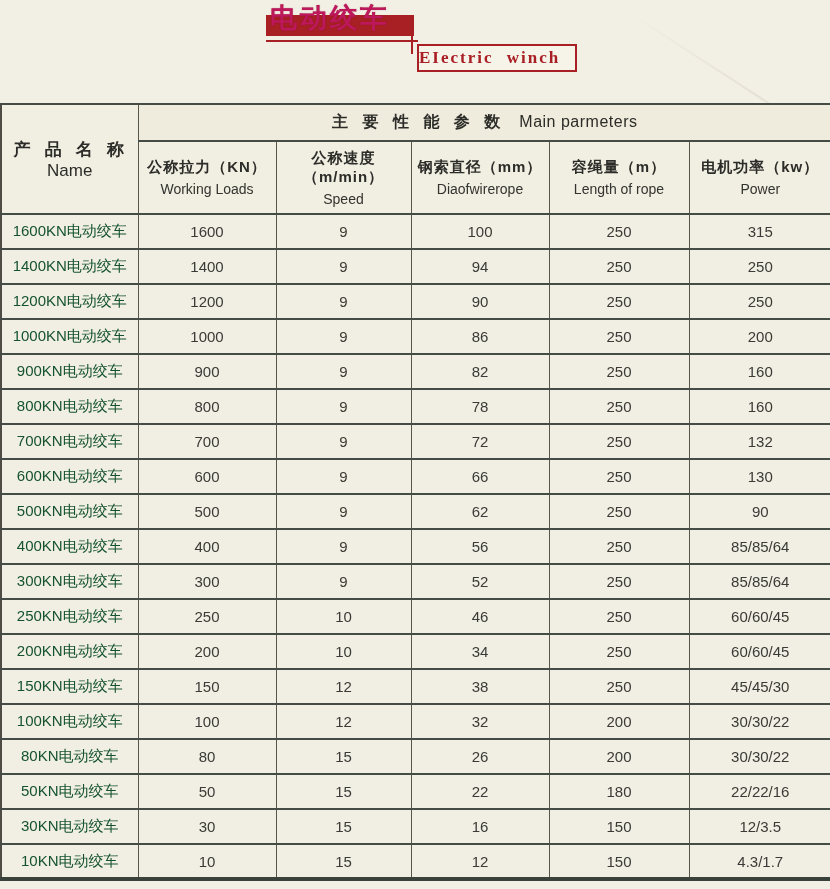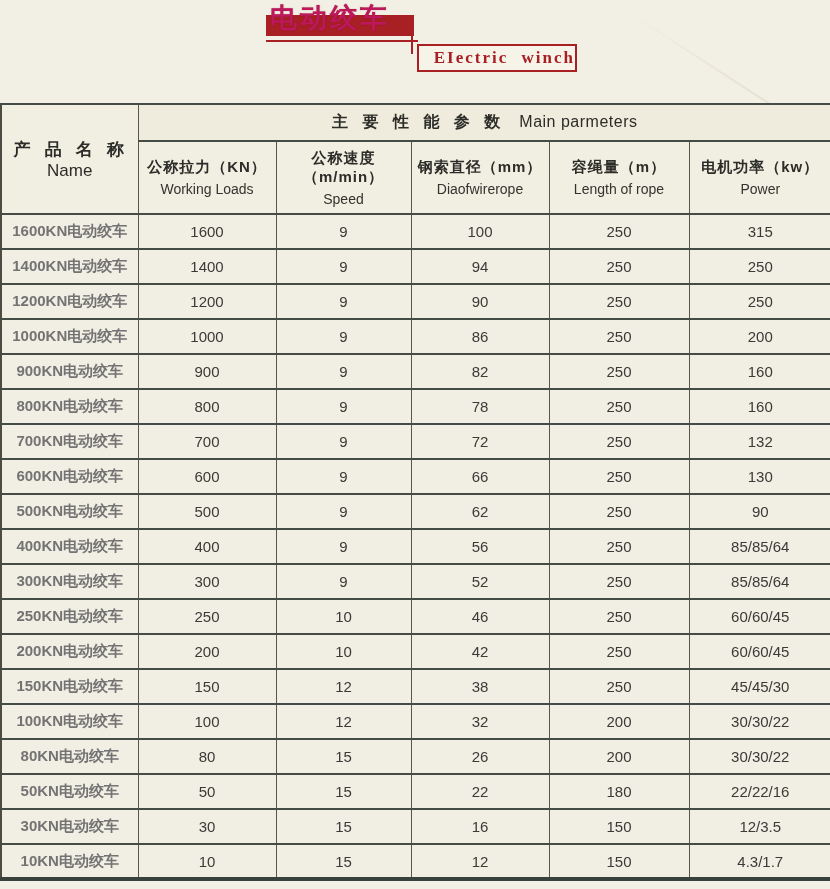--- a/index.html
+++ b/index.html
@@ -28,21 +28,21 @@
     background:var(--accent,#a81f24);
   }
   .banner-connector{
     position:absolute;left:411px;top:36px;width:2px;height:18px;
     background:var(--accent,#a81f24);
   }
   .banner-en-box{
     position:absolute;left:417px;top:44px;width:156px;height:24px;
     border:2px solid var(--accent,#a81f24);
     background:#f6f3e9;
-    display:flex;align-items:center;justify-content:flex-end;
+    display:flex;align-items:center;justify-content:flex-start;
   }
   .banner-en-box span{
     font-family:"Liberation Serif","DejaVu Serif",serif;
     font-weight:700;font-size:17px;letter-spacing:2px;word-spacing:7px;
     color:var(--accent,#a81f24);white-space:nowrap;
   }
   
   .scan-line{
     position:absolute;top:12px;right:-60px;width:260px;height:2px;
     background:linear-gradient(to right,rgba(255,255,255,0),rgba(219,214,199,.95));
@@ -70,21 +70,21 @@
   .group-header-cell{height:35px;background:#efebdd;}
   .group-zh{font-size:16px;font-weight:700;letter-spacing:5px;}
   .group-en{font-size:16px;font-weight:400;margin-left:14px;letter-spacing:.5px;}
   .col-header-row th{height:71px;background:#f1eee2;}
   .hdr-zh{font-size:15px;font-weight:700;letter-spacing:1px;}
   .hdr-en{font-size:14px;font-weight:400;margin-top:4px;color:#33332f;}
   .name-header-cell{background:#f1eee2;}
   .name-hdr-zh{font-size:17px;font-weight:700;letter-spacing:2px;font-family:Liberation Mono, monospace;}
   .name-hdr-en{font-size:17px;font-weight:400;margin-top:0;}
   .spec tbody tr{height:35px;}
-  td.name-cell{font-size:15px;font-weight:700;color:#737373;letter-spacing:0;}
+  td.name-cell{font-size:15px;font-weight:400;color:#14532d;letter-spacing:0;}
   td.value-cell{font-size:15px;font-weight:400;color:#3a3a36;}
 </style>
 </head>
 <body>
 
 <div class="page">
 
   <div class="banner-bg"></div>
   <div class="banner-zh">电动绞车</div>
   <div class="banner-underline"></div>
@@ -231,21 +231,21 @@
           <td class="value-cell">250</td>
           <td class="value-cell">10</td>
           <td class="value-cell">46</td>
           <td class="value-cell">250</td>
           <td class="value-cell">60/60/45</td>
         </tr>
         <tr>
           <td class="name-cell">200KN电动绞车</td>
           <td class="value-cell">200</td>
           <td class="value-cell">10</td>
-          <td class="value-cell">42</td>
+          <td class="value-cell">34</td>
           <td class="value-cell">250</td>
           <td class="value-cell">60/60/45</td>
         </tr>
         <tr>
           <td class="name-cell">150KN电动绞车</td>
           <td class="value-cell">150</td>
           <td class="value-cell">12</td>
           <td class="value-cell">38</td>
           <td class="value-cell">250</td>
           <td class="value-cell">45/45/30</td>

